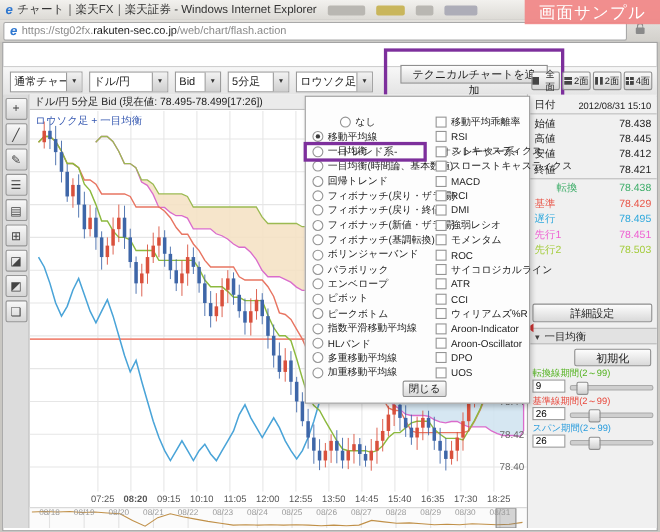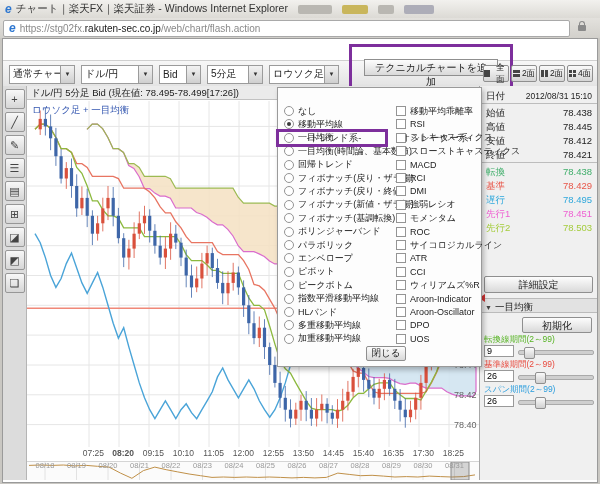--- a/index.html
+++ b/index.html
@@ -124,20 +124,21 @@
 
 <div class="win">
   <div class="titlebar">
     <span class="ie-ico">e</span>
     <span>チャート｜楽天FX｜楽天証券 - Windows Internet Explorer</span>
     <span class="blob b2"></span>
     <span class="blob b1"></span>
     <span class="blob b3"></span>
     <span class="blob b4"></span>
   </div>
+  <div class="badge">画面サンプル</div>
   <div class="urlbar">
     <div class="urlfield">
       <span class="ie-ico">e</span>
       <span class="u1">https://</span>
         <span class="u1">stg02fx.</span>
         <span class="u2">rakuten-sec.co.jp</span>
         <span class="u1">/web/chart/flash.action</span>
     </div>
     <span class="lock"></span>
   </div>
@@ -476,21 +477,21 @@
             </div>
             <div class="irow">
               <span class="l">安値</span>
               <span class="v">78.412</span>
             </div>
             <div class="irow grp">
               <span class="l">終値</span>
               <span class="v">78.421</span>
             </div>
             <div class="irow">
-              <span class="l" style="color: rgb(63, 174, 106);">転換</span>
+              <span class="l" style="color: rgb(63, 174, 106); padding-left: 20px;">転換</span>
               <span class="v" style="color: rgb(63, 174, 106);">78.438</span>
             </div>
             <div class="irow">
               <span class="l" style="color: rgb(232, 85, 72);">基準</span>
               <span class="v" style="color: rgb(232, 85, 72);">78.429</span>
             </div>
             <div class="irow">
               <span class="l" style="color: rgb(47, 168, 220);">遅行</span>
               <span class="v" style="color: rgb(47, 168, 220);">78.495</span>
             </div>
@@ -537,21 +538,21 @@
               </div>
             </div>
           </div>
         <div class="collapse-arrow"></div>
       </div>
 
       <div class="menu">
         <div class="mhead t">-トレンド系-</div>
         <div class="mhead o">-オシレーター系-</div>
         <div id="trendlist">
-            <div class="mrow" style="top: 17px; left: 1px; width: 106px;">
+            <div class="mrow" style="top: 17px; left: 1px; width: 106px; padding-left: 25px;">
               <span class="radio"></span>
               <span>なし</span>
             </div>
             <div class="mrow" style="top: 30.4px; left: 1px; width: 106px;">
               <span class="radio sel"></span>
               <span>移動平均線</span>
             </div>
             <div class="mrow hl" style="top: 43.8px; left: 1px; width: 106px;">
               <span class="radio"></span>
               <span>一目均衡</span>

